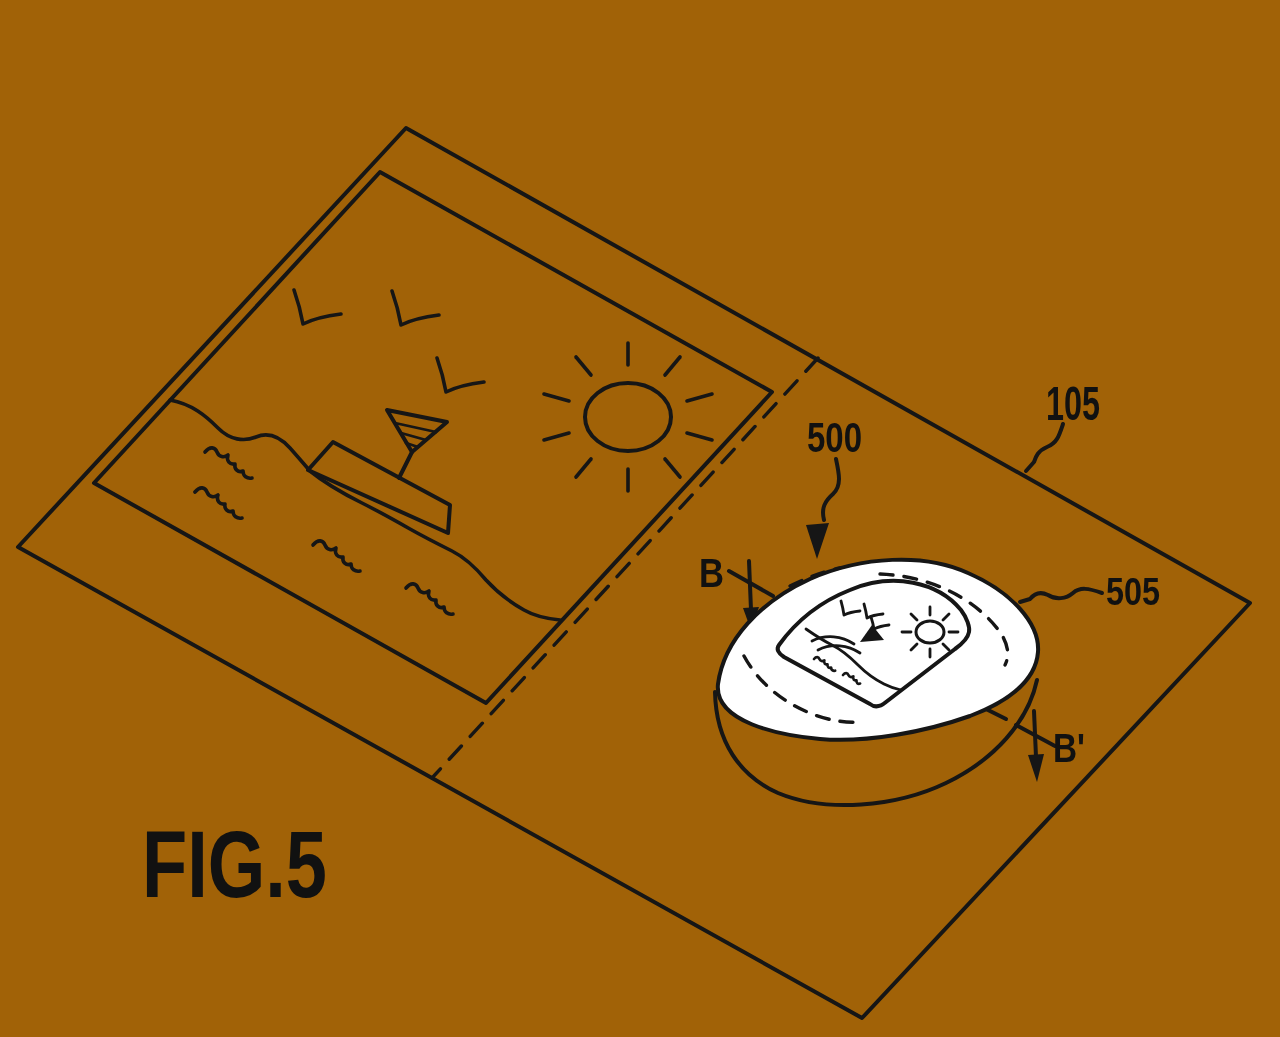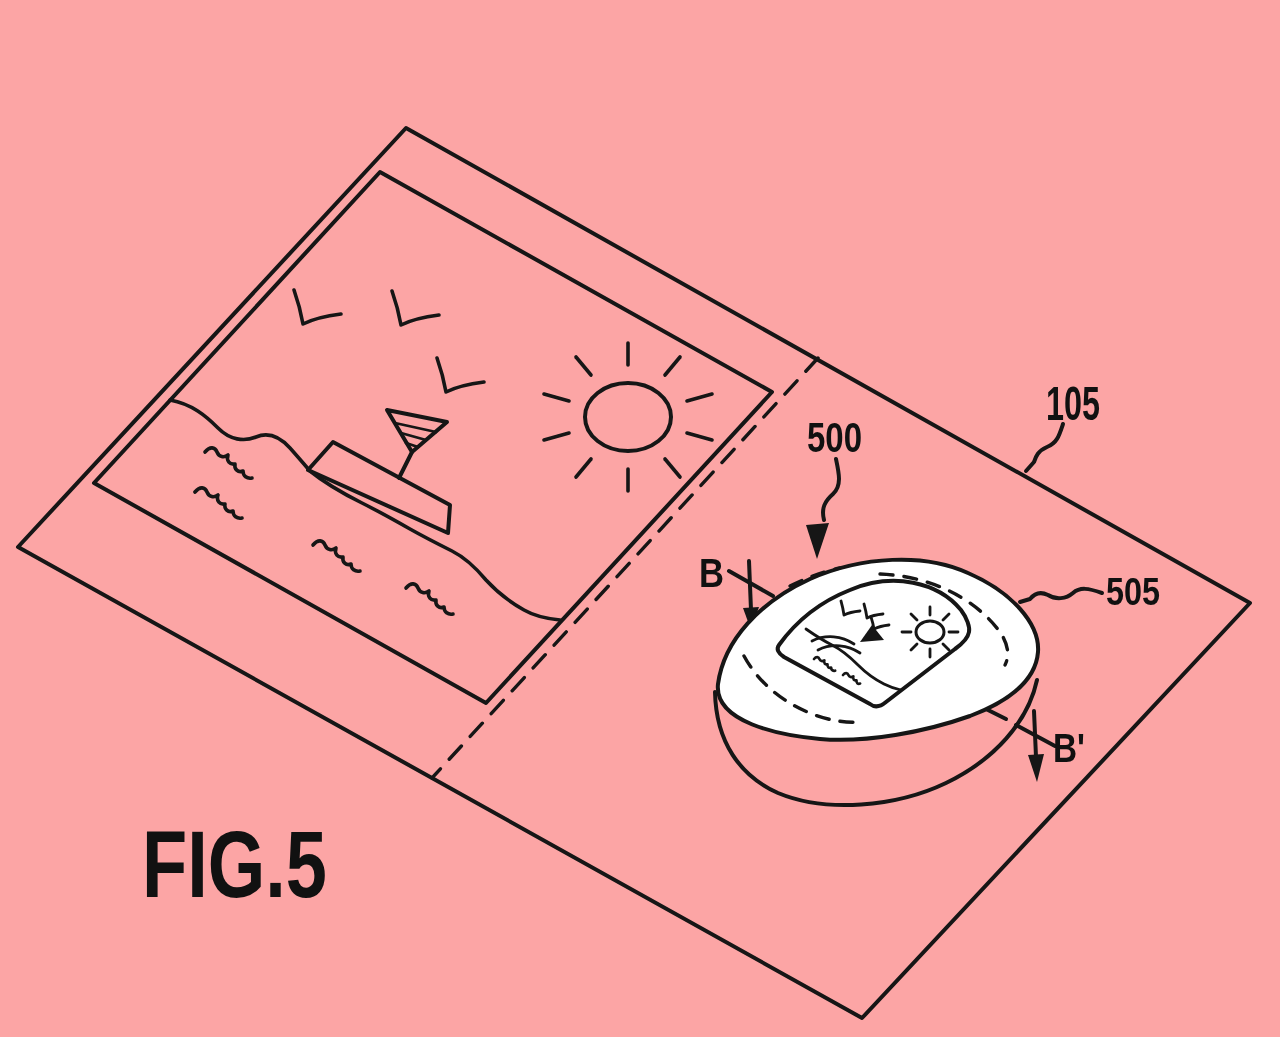--- a/index.html
+++ b/index.html
@@ -1,19 +1,19 @@
 <!DOCTYPE html>
 <html><head>
 <meta charset="utf-8">
 <style>
   html,body{margin:0;padding:0;background:#ffffff;}
   .page{
     position:relative;
     width:1280px;height:1037px;
-    background:#fca5a5;
+    background:#a16207;
     font-family:"Liberation Sans", sans-serif;
     overflow:hidden;
     text-align:center;
   }
   svg{display:block;}
   .ink{stroke:#161616;fill:none;stroke-linecap:round;stroke-linejoin:round;}
   .w4{stroke-width:4;}
   .w36{stroke-width:3.6;}
   .w3{stroke-width:3;}
   .w28{stroke-width:2.8;}

